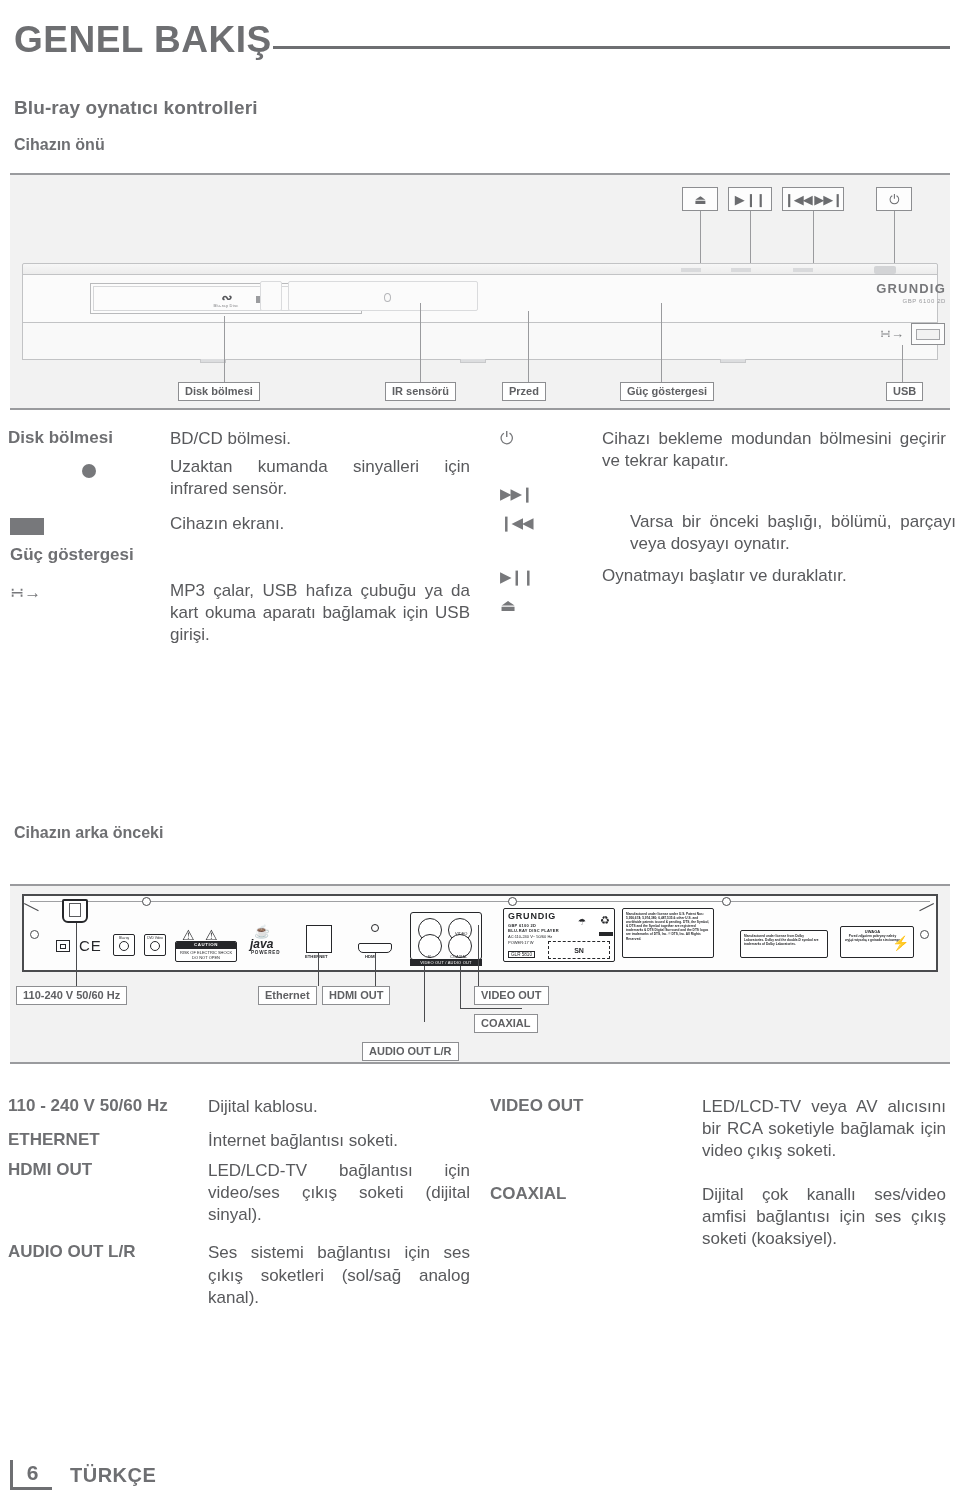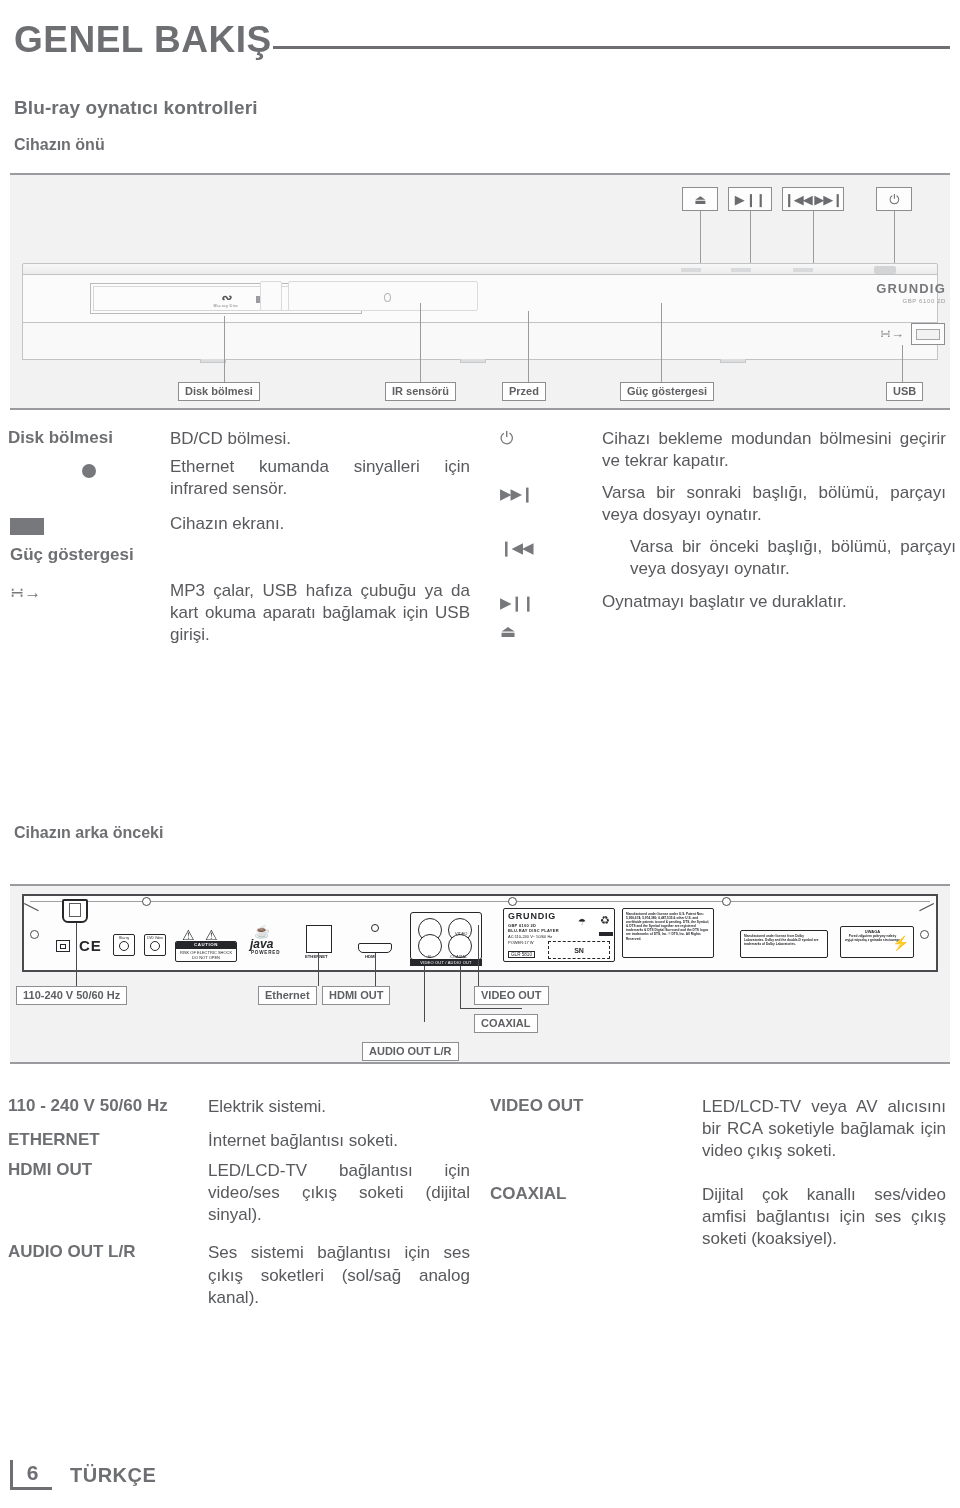--- a/index.html
+++ b/index.html
@@ -400,21 +400,21 @@
 
   <div class="desc-row">
     <div class="desc-key" style="width:162px;">Disk bölmesi</div>
     <div class="desc-val" style="width:300px;">BD/CD bölmesi.</div>
   </div>
 
   <div class="desc-row" style="margin-top:6px;">
     <div class="icon-cell" style="width:162px; justify-content:center; padding-top:8px;">
       <div class="ico-circle"></div>
     </div>
-    <div class="desc-val" style="width:300px;">Ethernet kumanda sinyalleri için infrared sensör.</div>
+    <div class="desc-val" style="width:300px;">Uzaktan kumanda sinyalleri için infrared sensör.</div>
   </div>
 
   <div class="desc-row" style="margin-top:12px;align-items:flex-end;">
     <div class="icon-cell" style="width:162px; justify-content:flex-start; padding-left:2px; padding-top:6px;">
       <div class="ico-rect"></div>
     </div>
     <div class="desc-val" style="width:300px;">Cihazın ekranı.</div>
   </div>
 
   <div class="desc-row" style="margin-top:10px;">
@@ -435,21 +435,20 @@
     <div class="icon-cell" style="width:112px; padding-left:10px; padding-top:2px;">
       <span class="ico-text">⏻</span>
     </div>
     <div class="desc-val" style="width:344px;">Cihazı bekleme modundan bölmesini geçirir ve tekrar kapatır.</div>
   </div>
 
   <div class="desc-row" style="margin-top:10px;">
     <div class="icon-cell" style="width:112px; padding-left:10px; padding-top:4px;">
       <span class="ico-sm">▶▶❙</span>
     </div>
-    <div class="desc-val" style="width:344px;">Varsa bir sonraki başlığı, bölümü, parçayı veya dosyayı oynatır.</div>
   </div>
 
   <div class="desc-row" style="margin-top:10px;">
     <div class="icon-cell" style="width:112px; padding-left:10px; padding-top:4px;">
       <span class="ico-sm">❙◀◀</span>
     </div>
     <div class="desc-val" style="width:344px;margin-left:28px;">Varsa bir önceki başlığı, bölümü, parçayı veya dosyayı oynatır.</div>
   </div>
 
   <div class="desc-row" style="margin-top:10px;">
@@ -481,21 +480,21 @@
 <div class="rear-screw" style="left:722px; top:897px;"></div>
 <div class="rear-screw" style="left:30px; top:930px;"></div>
 <div class="rear-screw" style="left:920px; top:930px;"></div>
 
 <div style="position:absolute;left:62px;top:899px;width:26px;height:24px;border:2px solid #26272a;border-radius:2px 2px 6px 6px;background:#fff;"></div>
 <div style="position:absolute;left:69px;top:903px;width:12px;height:14px;border:1px solid #5a5b5e;"></div>
 
 <div style="position:absolute;left:56px;top:940px;width:14px;height:12px;border:1.5px solid #26272a;">
   <div style="position:absolute;left:3px;top:2.5px;width:6px;height:5px;border:1.5px solid #26272a;"></div>
 </div>
-<div class="rear-icon" style="left:79px;top:938px;font-size:15px;font-weight:bold;letter-spacing:1px;">CE</div>
+<div class="rear-icon" style="left:79px;top:938px;font-size:15px;font-weight:normal;letter-spacing:1px;">CE</div>
 
 <div class="label-box" style="left:113px;top:934px;width:22px;height:22px;display:flex;flex-direction:column;align-items:center;justify-content:flex-start;padding-top:1px;">
   <div class="tiny">Blu-ray</div>
   <div style="width:10px;height:10px;border:1px solid #26272a;border-radius:50%;margin-top:1px;"></div>
 </div>
 <div class="label-box" style="left:144px;top:934px;width:22px;height:22px;display:flex;flex-direction:column;align-items:center;justify-content:flex-start;padding-top:1px;">
   <div class="tiny">DVD Video</div>
   <div style="width:10px;height:10px;border:1px solid #26272a;border-radius:50%;margin-top:1px;"></div>
 </div>
 
@@ -570,21 +569,21 @@
 <div class="callout" style="left:258px; top:986px;">Ethernet</div>
 <div class="callout" style="left:322px; top:986px;">HDMI OUT</div>
 <div class="callout" style="left:474px; top:986px;">VIDEO OUT</div>
 <div class="callout" style="left:474px; top:1014px;">COAXIAL</div>
 <div class="callout" style="left:362px; top:1042px;">AUDIO OUT L/R</div>
 
 <div class="desc-table" style="left:8px; top:1096px; width:470px;">
 
   <div class="desc-row">
     <div class="desc-key" style="width:200px;">110 - 240 V 50/60 Hz</div>
-    <div class="desc-val" style="width:262px; text-align:left;">Elektrik sistemi.</div>
+    <div class="desc-val" style="width:262px; text-align:left;">Dijital kablosu.</div>
   </div>
 
   <div class="desc-row" style="margin-top:12px;">
     <div class="desc-key" style="width:200px;">ETHERNET</div>
     <div class="desc-val" style="width:262px; text-align:left;">İnternet bağlantısı soketi.</div>
   </div>
 
   <div class="desc-row" style="margin-top:8px;">
     <div class="desc-key" style="width:200px;">HDMI OUT</div>
     <div class="desc-val" style="width:262px;">LED/LCD-TV bağlantısı için video/ses çıkış soketi (dijital sinyal).</div>

